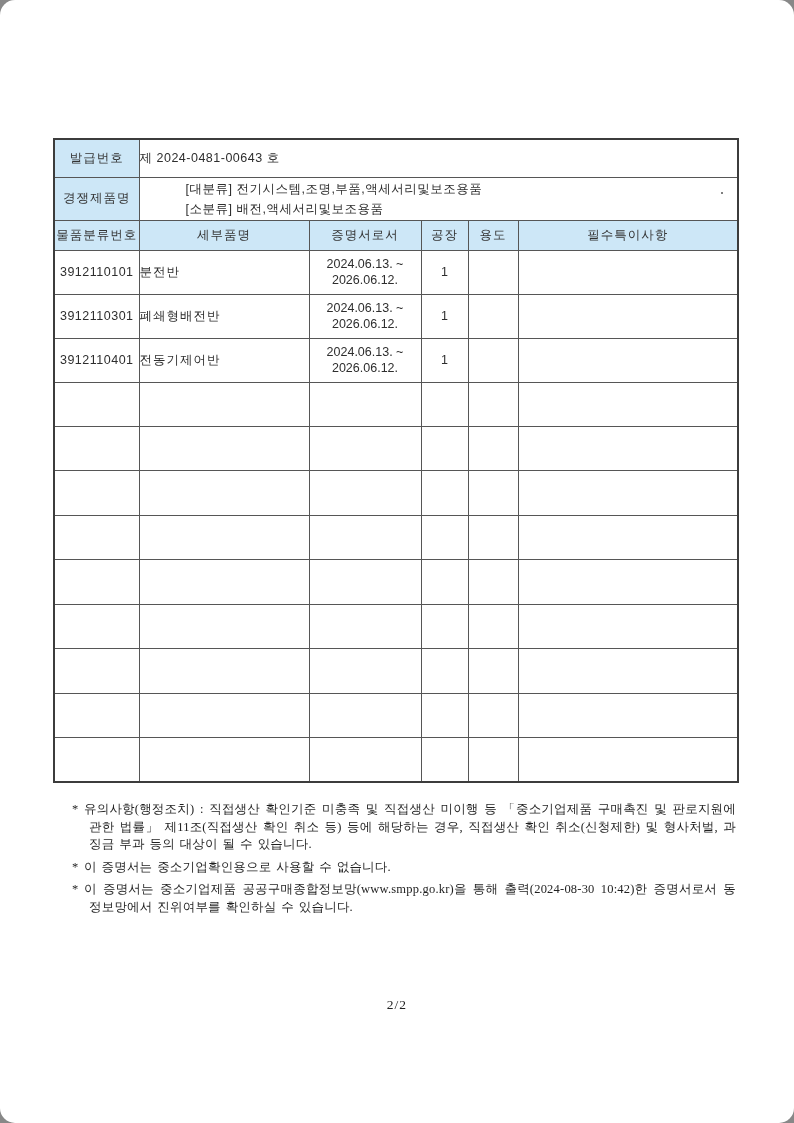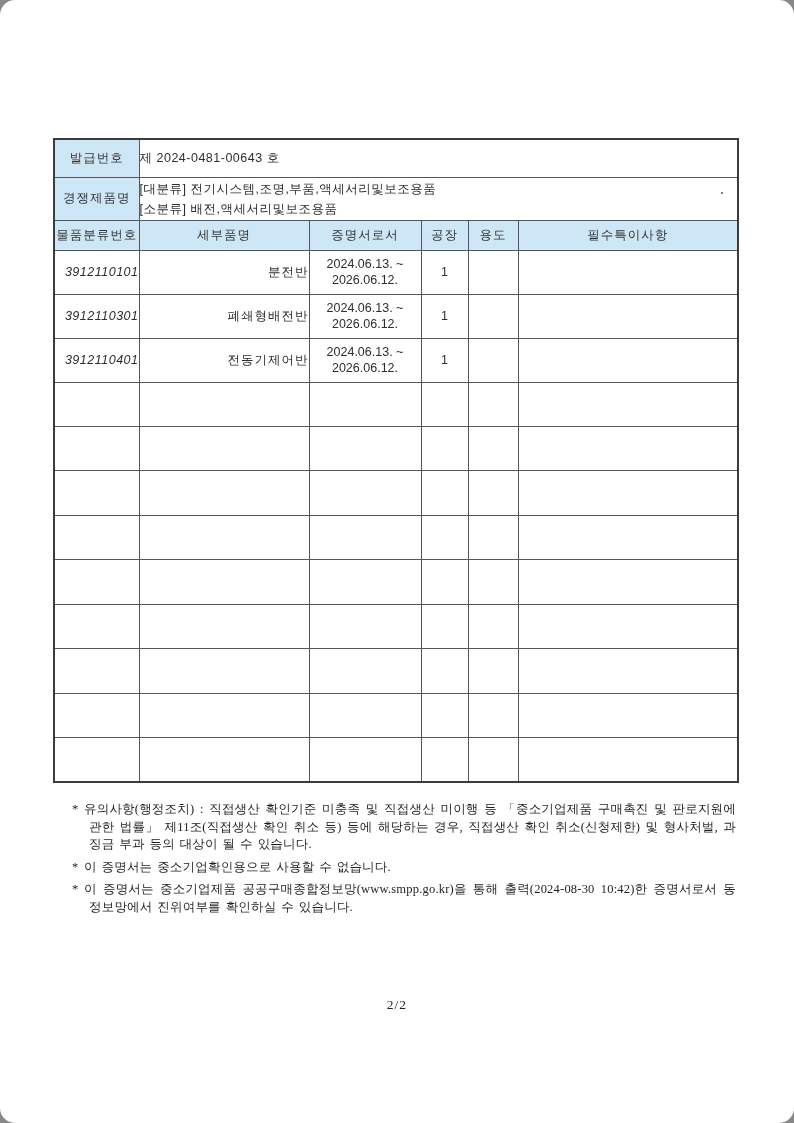--- a/index.html
+++ b/index.html
@@ -39,23 +39,23 @@
     text-align:center;
     color:#333;
     letter-spacing:1px;
   }
   td.value-cell{
     text-align:left;
     padding-left:14px;
     font-size:13px;
     letter-spacing:0.5px;
   }
-  td.value-cell .line{line-height:20px;}
-  td.code-cell{text-align:right;letter-spacing:0.5px;font-style:italic;}
-  td.name-cell{text-align:right;letter-spacing:1px;}
+  td.value-cell .line{line-height:20px;padding-left:46px;}
+  td.code-cell{text-align:center;letter-spacing:0.5px;}
+  td.name-cell{text-align:left;letter-spacing:1px;}
   td.period-cell{text-align:center;font-size:12px;}
   td.period-cell .line{line-height:16px;}
   td.factory-cell{text-align:center;font-size:12px;}
   .notes{
     position:absolute;left:72px;top:801px;width:664px;
     font-family:"Liberation Serif","DejaVu Serif",serif;
     font-size:12.5px;
     color:#1f1f1f;
     line-height:17.5px;
   }

